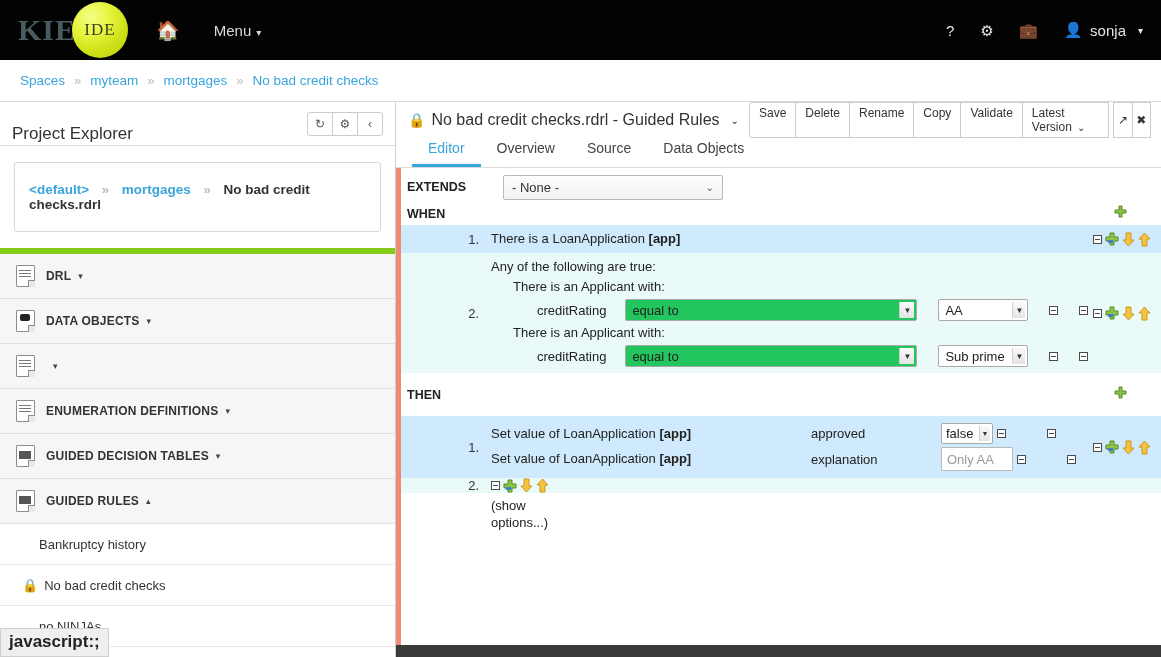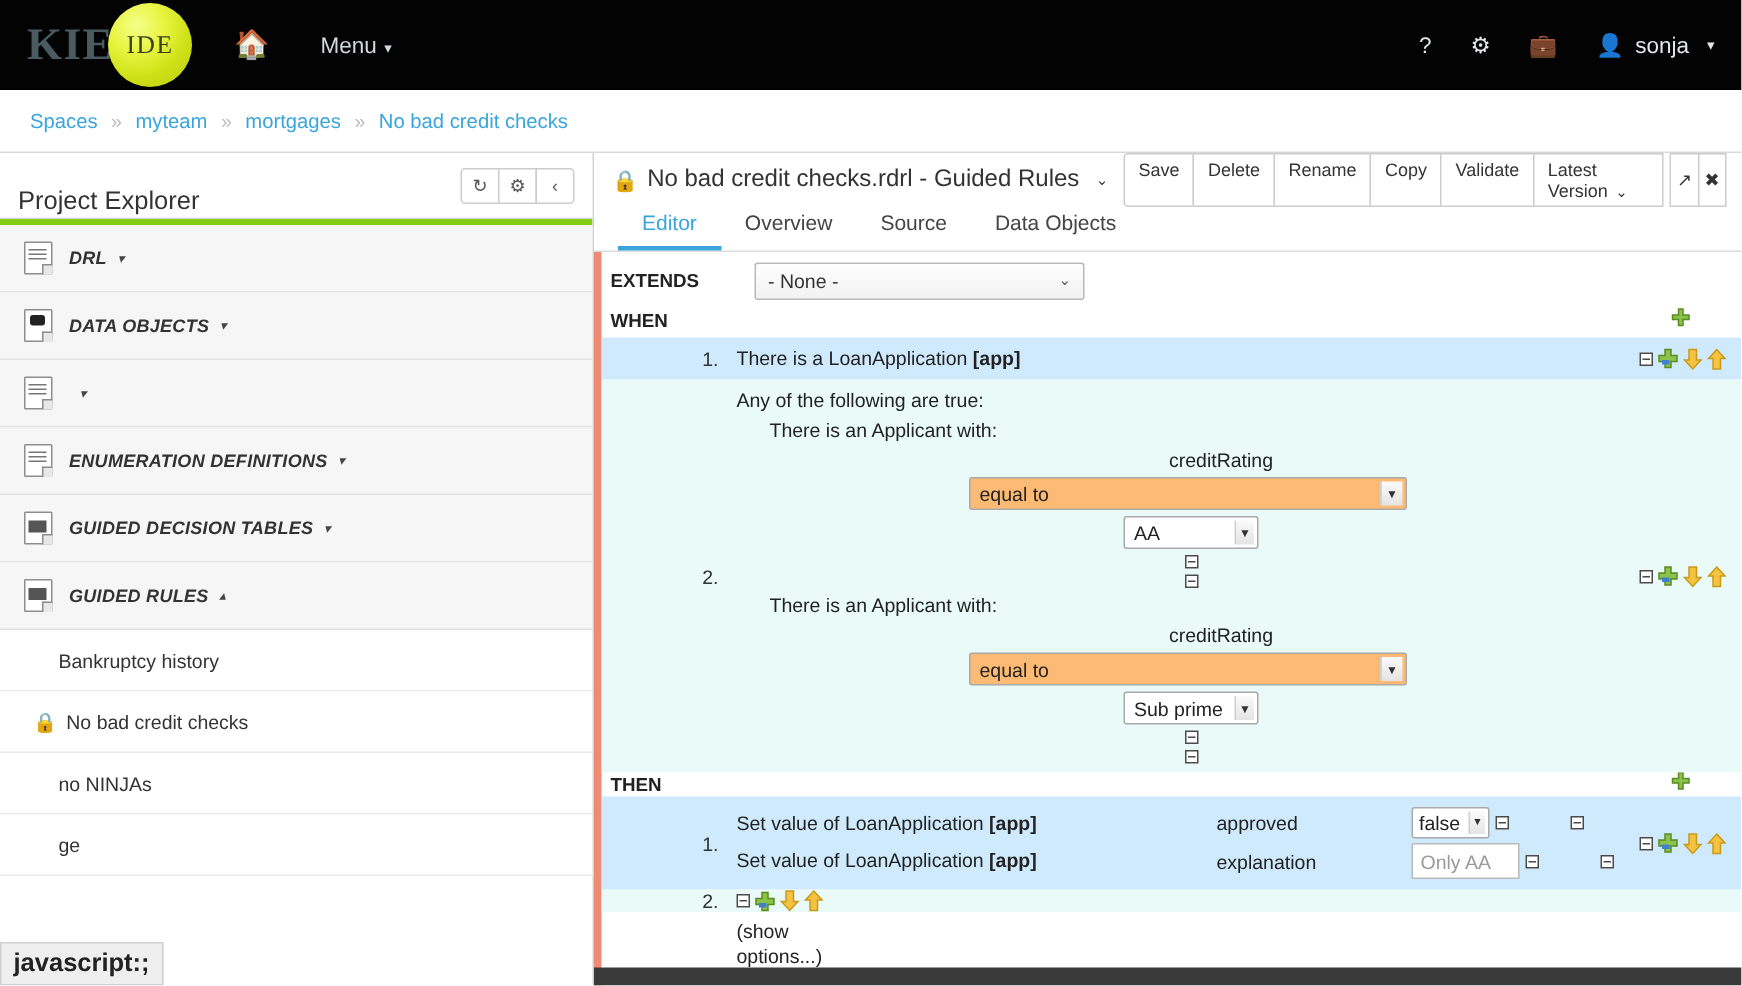--- a/index.html
+++ b/index.html
@@ -40,21 +40,21 @@
   .sb-btn{width:26px;height:24px;border:1px solid #ccc;background:#fff;color:#555;
     display:flex;align-items:center;justify-content:center;font-size:12px;cursor:pointer;margin-left:-1px;}
   .sb-btn:first-child{margin-left:0;border-radius:3px 0 0 3px;}
   .sb-btn:last-child{border-radius:0 3px 3px 0;}
 
   .proj-box{margin:16px 14px;border:1px solid #d8d8d8;border-radius:3px;background:#fff;
     padding:19px 14px;font-size:13.5px;font-weight:bold;}
   .proj-box .bc-link{font-weight:bold;}
   .proj-box .cur{color:#333;font-weight:bold;}
 
-  .acc{border-top:4px solid #84cc16;font-style:italic;}
+  .acc{border-top:6px solid #84cc16;}
   .acc-item{height:45px;display:flex;align-items:center;padding:0 16px;border-bottom:1px solid #e2e2e2;
     background:#f6f6f6;cursor:pointer;}
   .acc-label{font-weight:bold;font-size:12px;color:#333;letter-spacing:.2px;}
   .acc-caret{margin-left:7px;font-size:9px;color:#444;}
   .doc-icon{width:19px;height:22px;margin-right:11px;flex:none;position:relative;
     background:#fff;border:1px solid #8d8d8d;border-radius:1px;}
   .doc-icon:after{content:"";position:absolute;right:-1px;bottom:-1px;width:6px;height:6px;
     background:#e8e8e8;border-left:1px solid #8d8d8d;border-top:1px solid #8d8d8d;}
   .doc-icon i{position:absolute;left:2px;right:3px;top:4px;height:1px;background:#777;box-shadow:0 3px 0 #777,0 6px 0 #777;font-style:normal;}
   .doc-icon.gdt i{left:2px;right:3px;top:5px;height:8px;background:#555;box-shadow:none;}
@@ -97,23 +97,23 @@
   .rnum{width:90px;flex:none;text-align:right;padding-right:12px;font-size:13px;color:#333;
     display:flex;align-items:center;justify-content:flex-end;}
   .rbody{flex:1;min-width:0;padding:4px 0;}
   .ractions{width:68px;flex:none;display:flex;align-items:center;gap:3px;padding-right:3px;}
 
   .ln{font-size:13px;color:#222;line-height:20px;}
   .ln b{font-weight:bold;}
   .indent1{padding-left:0;}
   .indent2{padding-left:22px;}
 
-  .fieldline{display:flex;align-items:center;gap:4px;margin:2px 0;flex-direction:column;}
+  .fieldline{display:flex;align-items:center;gap:17px;margin:2px 0;}
   .fieldname{font-size:13px;color:#222;padding-left:46px;padding-right:2px;}
-  .op-select{width:292px;height:22px;border:1px solid #a9a9a9;background:#fdba74;border-radius:2px;
+  .op-select{width:292px;height:22px;border:1px solid #a9a9a9;background:#22c55e;border-radius:2px;
     font-size:13px;color:#222;display:flex;align-items:center;padding:0 6px;position:relative;text-align:right;}
   .op-select .dd{position:absolute;right:2px;top:2px;bottom:2px;width:15px;
     background:linear-gradient(#fafafa,#e4e4e4);border-left:1px solid #cfcfcf;
     display:flex;align-items:center;justify-content:center;font-size:8px;color:#333;}
   .val-select{width:90px;height:22px;border:1px solid #a9a9a9;background:#fff;border-radius:2px;
     font-size:13px;color:#222;display:flex;align-items:center;padding:0 6px;position:relative;margin-left:4px;}
   .val-select .dd{position:absolute;right:2px;top:2px;bottom:2px;width:13px;
     background:linear-gradient(#fafafa,#e4e4e4);border-left:1px solid #cfcfcf;
     display:flex;align-items:center;justify-content:center;font-size:8px;color:#333;}
 
@@ -180,20 +180,27 @@
   <div class="sidebar">
     <div class="sb-head">
       <span class="sb-title">Project Explorer</span>
       <span class="sb-btns">
         <span class="sb-btn">↻</span>
         <span class="sb-btn">⚙</span>
         <span class="sb-btn">‹</span>
       </span>
     </div>
 
+    <div class="proj-box">
+      <span class="bc-link">&lt;default&gt;</span>
+      <span class="bc-sep">»</span>
+      <span class="bc-link">mortgages</span>
+      <span class="bc-sep">»</span>
+      <span class="cur">No bad credit checks.rdrl</span>
+    </div>
 
     <div class="acc">
       <div class="acc-item">
         <span class="doc-icon">
             <i></i>
           </span>
         <span class="acc-label">DRL</span>
         <span class="acc-caret">▾</span>
       </div>
       <div class="acc-item">
@@ -375,21 +382,21 @@
               </svg>
           </span>
           <span class="icon-arrow">
             <svg width="13" height="15" viewBox="0 0 13 15">
                 <path d="M6.5 1L12 7H9v7H4V7H1z" fill="#f5c242" stroke="#c99a18"></path>
               </svg>
           </span>
         </div>
       </div>
 
-      <div class="secrow" style="height:16px;">
+      <div class="secrow" style="height:43px;">
         <span class="seclabel">THEN</span>
         <span class="plus-sec">
           <svg width="15" height="15" viewBox="0 0 15 15">
               <path d="M6 1h3v4h4v3H9v4H6V8H2V5h4z" fill="#8bc34a" stroke="#5a8a22" stroke-width="1"></path>
             </svg>
         </span>
       </div>
 
       <div class="rrow hl">
         <div class="rnum">1.</div>

